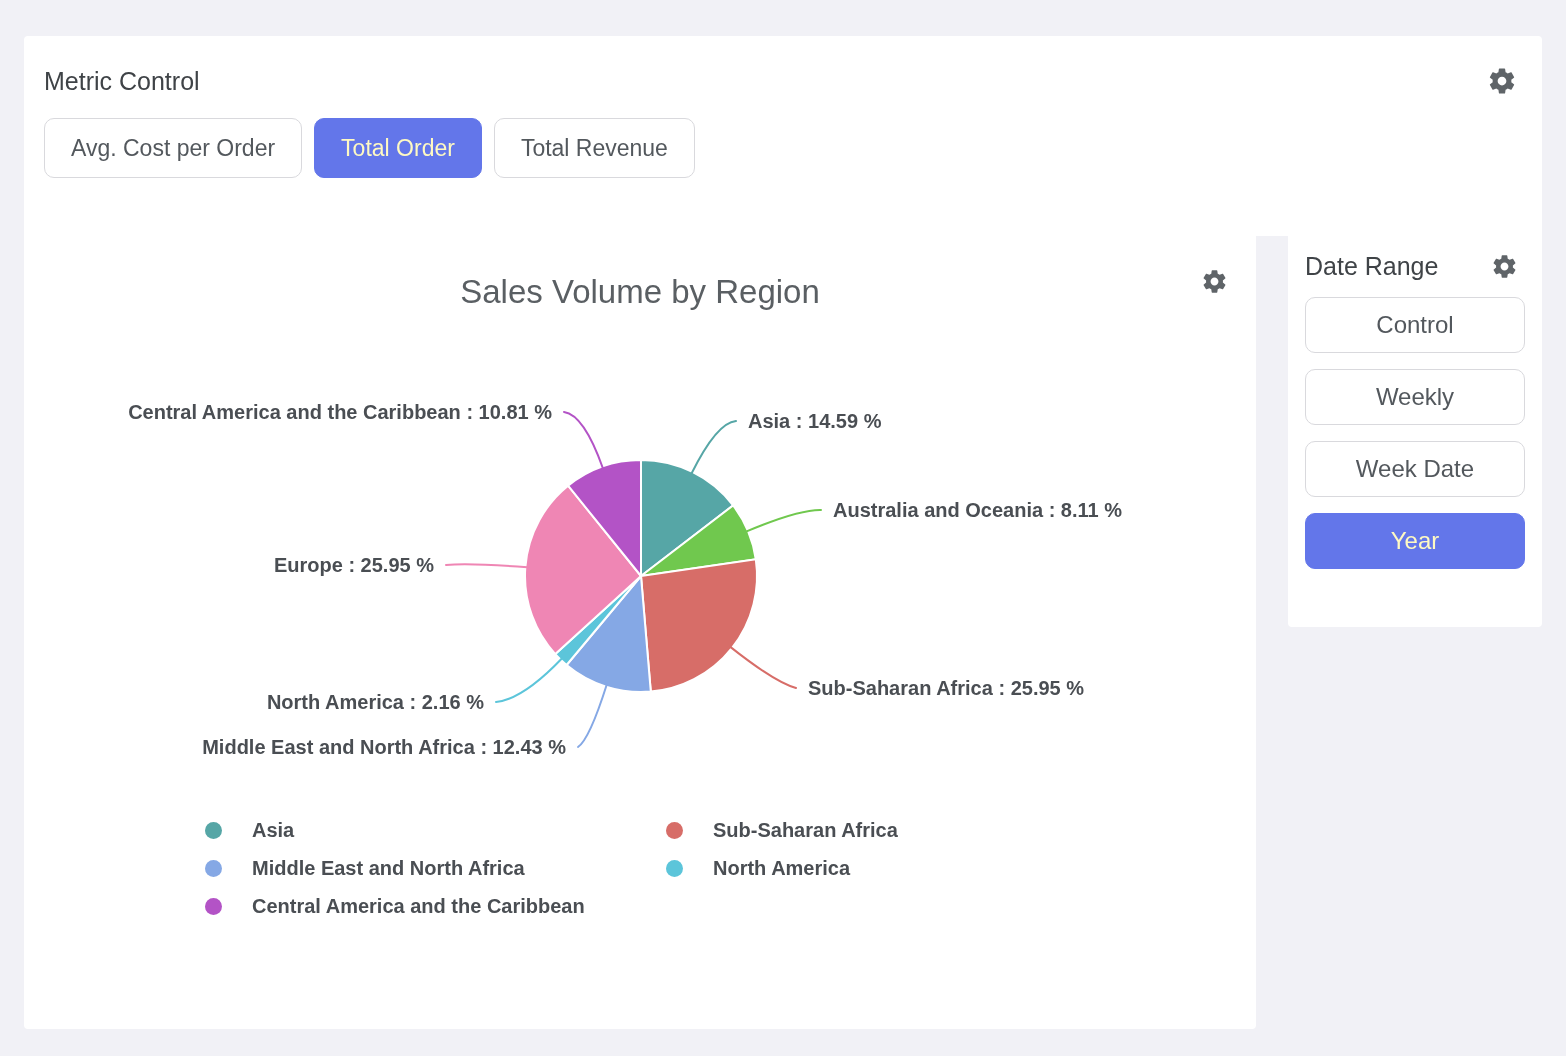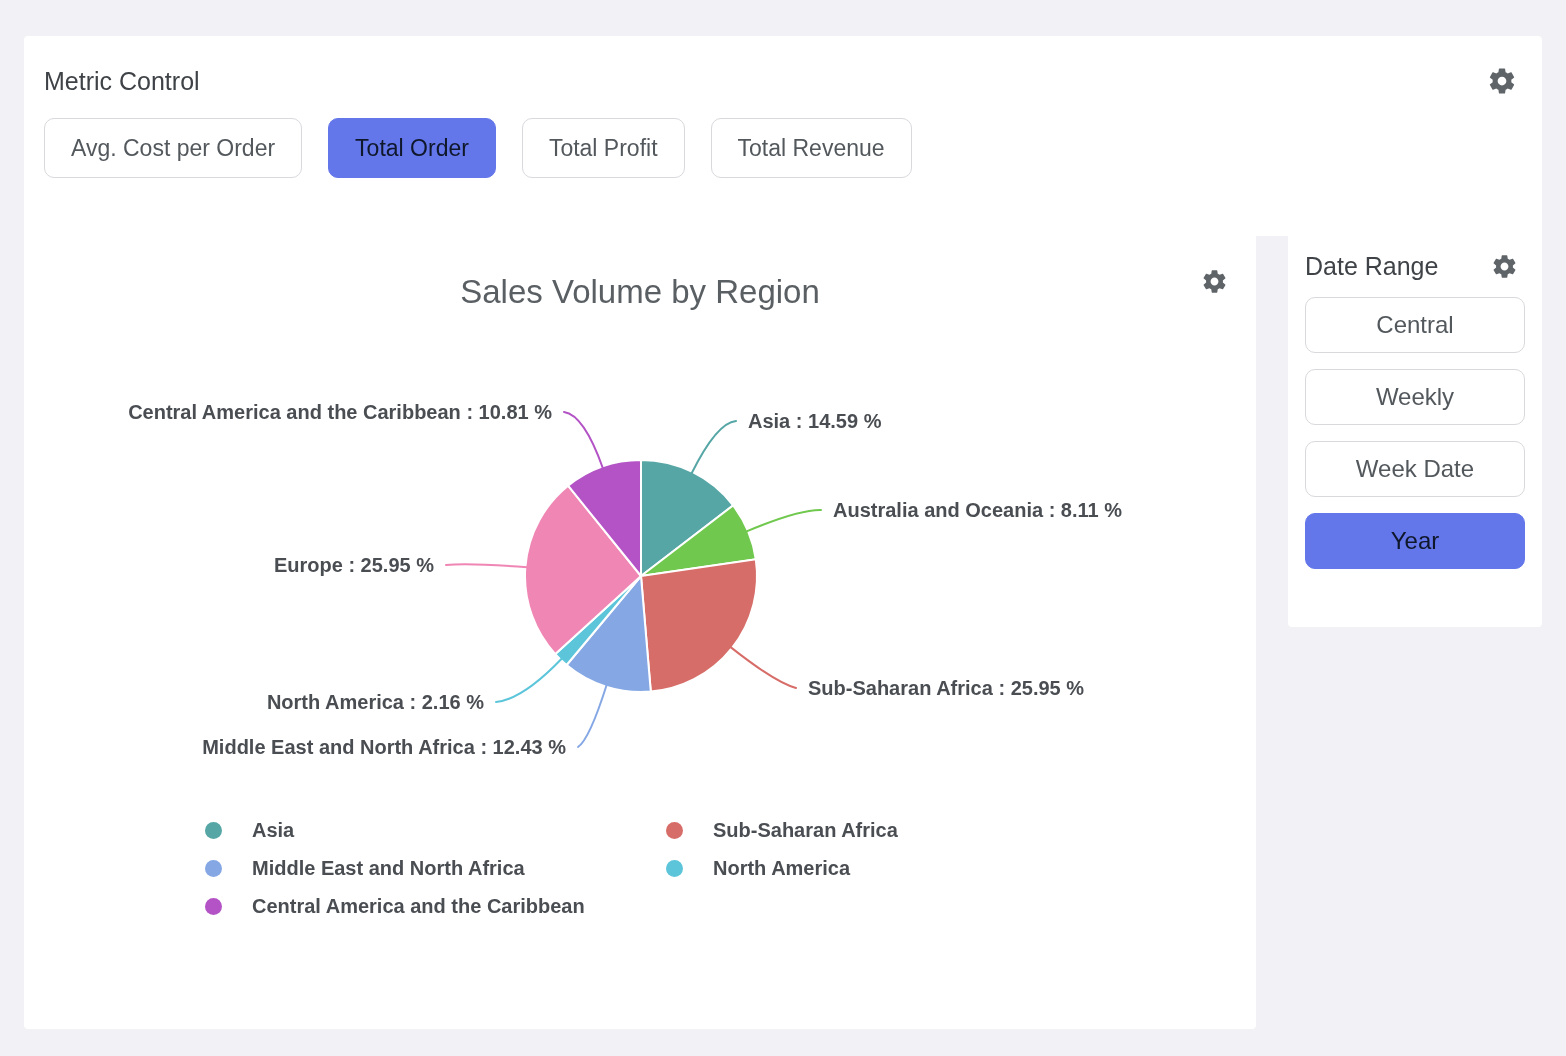--- a/index.html
+++ b/index.html
@@ -15,29 +15,29 @@
   .range-card  { left:1288px; top:212px; width:254px; height:415px; }
 
   .card-head { display:flex; align-items:center; justify-content:space-between; }
   .metric-head { padding:30px 25px 0 20px; }
   .range-head  { padding:40px 24px 0 17px; }
   h1 { margin:0; font-size:25px; font-weight:400; color:#3F4347; }
 
   .gear { color:#5F6468; cursor:pointer; display:inline-block; }
   .gear svg { display:block; }
 
-  .btn-row { display:flex; gap:26px; padding:22px 16px 0 20px; }
+  .btn-row { display:flex; gap:12px; padding:22px 16px 0 20px; }
   .pill {
     height:60px; padding:0 26px; background:#fff;
     border:1px solid #D9D9DD; border-radius:10px;
     color:#53585D; font-size:23px; font-family:inherit; cursor:pointer;
     line-height:58px;
   }
   .pill.active, .rbtn.active {
-    background:var(--accent,#6376EA); border-color:var(--accent,#6376EA); color:#0f172a;text-align:center;
+    background:var(--accent,#6376EA); border-color:var(--accent,#6376EA); color:#fef9c3;text-align:center;
   }
 
   .range-buttons { display:flex; flex-direction:column; gap:16px; padding:16px 17px 0; }
   .rbtn {
     height:56px; width:220px; background:#fff;
     border:1px solid #D9D9DD; border-radius:10px;
     color:#53585D; font-size:24px; font-family:inherit; cursor:pointer;
   }
 
   .chart-title {
@@ -72,21 +72,20 @@
     <h1 data-interactable="false">Metric Control</h1>
     <span class="gear" data-interactable="true">
       <svg width="30" height="30" viewBox="0 0 24 24" fill="currentColor">
           <path d="M19.43 12.98c.04-.32.07-.64.07-.98s-.03-.66-.07-.98l2.11-1.65c.19-.15.24-.42.12-.64l-2-3.46c-.12-.22-.39-.3-.61-.22l-2.49 1c-.52-.4-1.08-.73-1.69-.98l-.38-2.65C14.46 2.18 14.25 2 14 2h-4c-.25 0-.46.18-.49.42l-.38 2.65c-.61.25-1.17.59-1.69.98l-2.49-1c-.23-.09-.49 0-.61.22l-2 3.46c-.13.22-.07.49.12.64l2.11 1.65c-.04.32-.07.65-.07.98s.03.66.07.98l-2.11 1.65c-.19.15-.24.42-.12.64l2 3.46c.12.22.39.3.61.22l2.49-1c.52.4 1.08.73 1.69.98l.38 2.65c.03.24.24.42.49.42h4c.25 0 .46-.18.49-.42l.38-2.65c.61-.25 1.17-.59 1.69-.98l2.49 1c.23.09.49 0 .61-.22l2-3.46c.12-.22.07-.49-.12-.64l-2.11-1.65zM12 15.5c-1.93 0-3.5-1.57-3.5-3.5s1.57-3.5 3.5-3.5 3.5 1.57 3.5 3.5-1.57 3.5-3.5 3.5z"></path>
         </svg>
     </span>
   </div>
   <div class="btn-row" id="metric-buttons" data-interactable="false">
       <button class="pill" data-interactable="true">Avg. Cost per Order</button>
       <button class="pill active" data-interactable="true">Total Order</button>
-      <button class="pill" data-interactable="true">Total Profit</button>
       <button class="pill" data-interactable="true">Total Revenue</button>
     </div>
 </section>
 
 <section class="card chart-card" data-interactable="false">
   <svg id="pie-svg" width="1232" height="804" viewBox="0 0 1232 804" data-interactable="false">
       <path d="M 617 351 L 617.0 235.0 A 116 116 0 0 1 709.1 280.4 Z" fill="#56A6A6" stroke="#fff" stroke-width="2" data-interactable="true"></path>
       <path d="M 667.4 248.8 Q 692.7 197.7 712 196" fill="none" stroke="#56A6A6" stroke-width="2" stroke-linecap="round" data-interactable="false"></path>
       <text x="724" y="196" text-anchor="start" dominant-baseline="central" class="pie-label" data-interactable="false">Asia : 14.59 %</text>
       <path d="M 617 351 L 709.1 280.4 A 116 116 0 0 1 731.8 334.3 Z" fill="#70C84E" stroke="#fff" stroke-width="2" data-interactable="true"></path>
@@ -141,18 +140,18 @@
 <aside class="card range-card" data-interactable="false">
   <div class="card-head range-head">
     <h1 data-interactable="false">Date Range</h1>
     <span class="gear" data-interactable="true">
       <svg width="27" height="27" viewBox="0 0 24 24" fill="currentColor">
           <path d="M19.43 12.98c.04-.32.07-.64.07-.98s-.03-.66-.07-.98l2.11-1.65c.19-.15.24-.42.12-.64l-2-3.46c-.12-.22-.39-.3-.61-.22l-2.49 1c-.52-.4-1.08-.73-1.69-.98l-.38-2.65C14.46 2.18 14.25 2 14 2h-4c-.25 0-.46.18-.49.42l-.38 2.65c-.61.25-1.17.59-1.69.98l-2.49-1c-.23-.09-.49 0-.61.22l-2 3.46c-.13.22-.07.49.12.64l2.11 1.65c-.04.32-.07.65-.07.98s.03.66.07.98l-2.11 1.65c-.19.15-.24.42-.12.64l2 3.46c.12.22.39.3.61.22l2.49-1c.52.4 1.08.73 1.69.98l.38 2.65c.03.24.24.42.49.42h4c.25 0 .46-.18.49-.42l.38-2.65c.61-.25 1.17-.59 1.69-.98l2.49 1c.23.09.49 0 .61-.22l2-3.46c.12-.22.07-.49-.12-.64l-2.11-1.65zM12 15.5c-1.93 0-3.5-1.57-3.5-3.5s1.57-3.5 3.5-3.5 3.5 1.57 3.5 3.5-1.57 3.5-3.5 3.5z"></path>
         </svg>
     </span>
   </div>
   <div class="range-buttons" id="range-buttons" data-interactable="false">
-      <button class="rbtn" data-interactable="true">Central</button>
+      <button class="rbtn" data-interactable="true">Control</button>
       <button class="rbtn" data-interactable="true">Weekly</button>
       <button class="rbtn" data-interactable="true">Week Date</button>
       <button class="rbtn active" data-interactable="true">Year</button>
     </div>
 </aside>
 
 </body></html>

